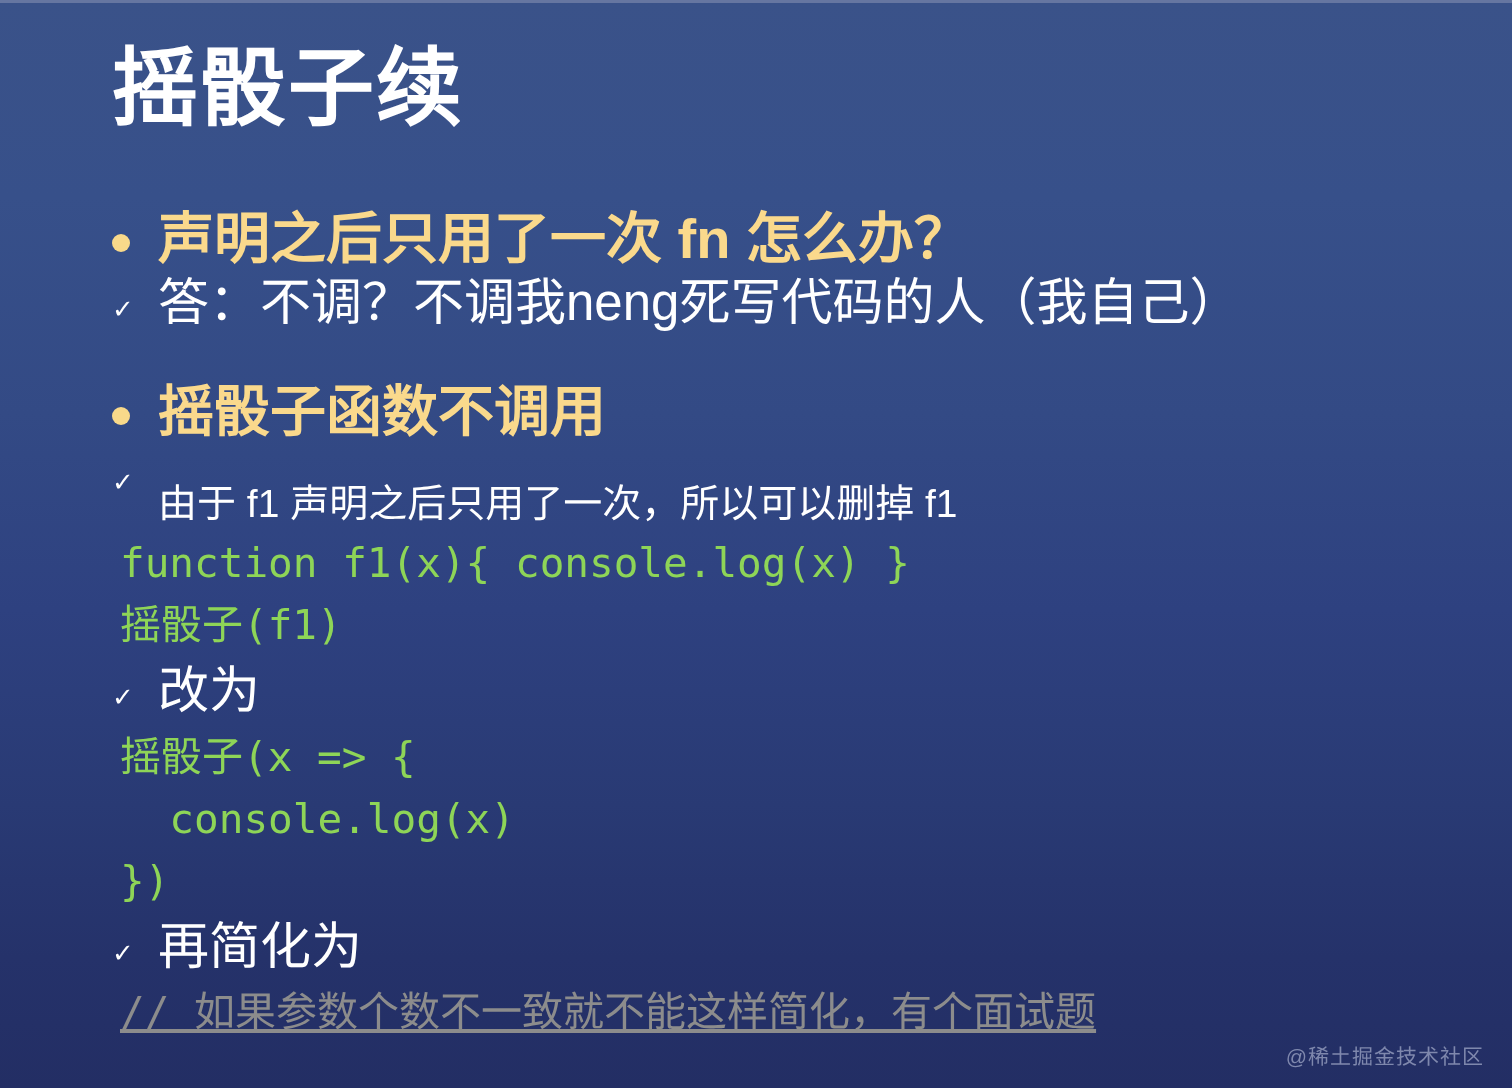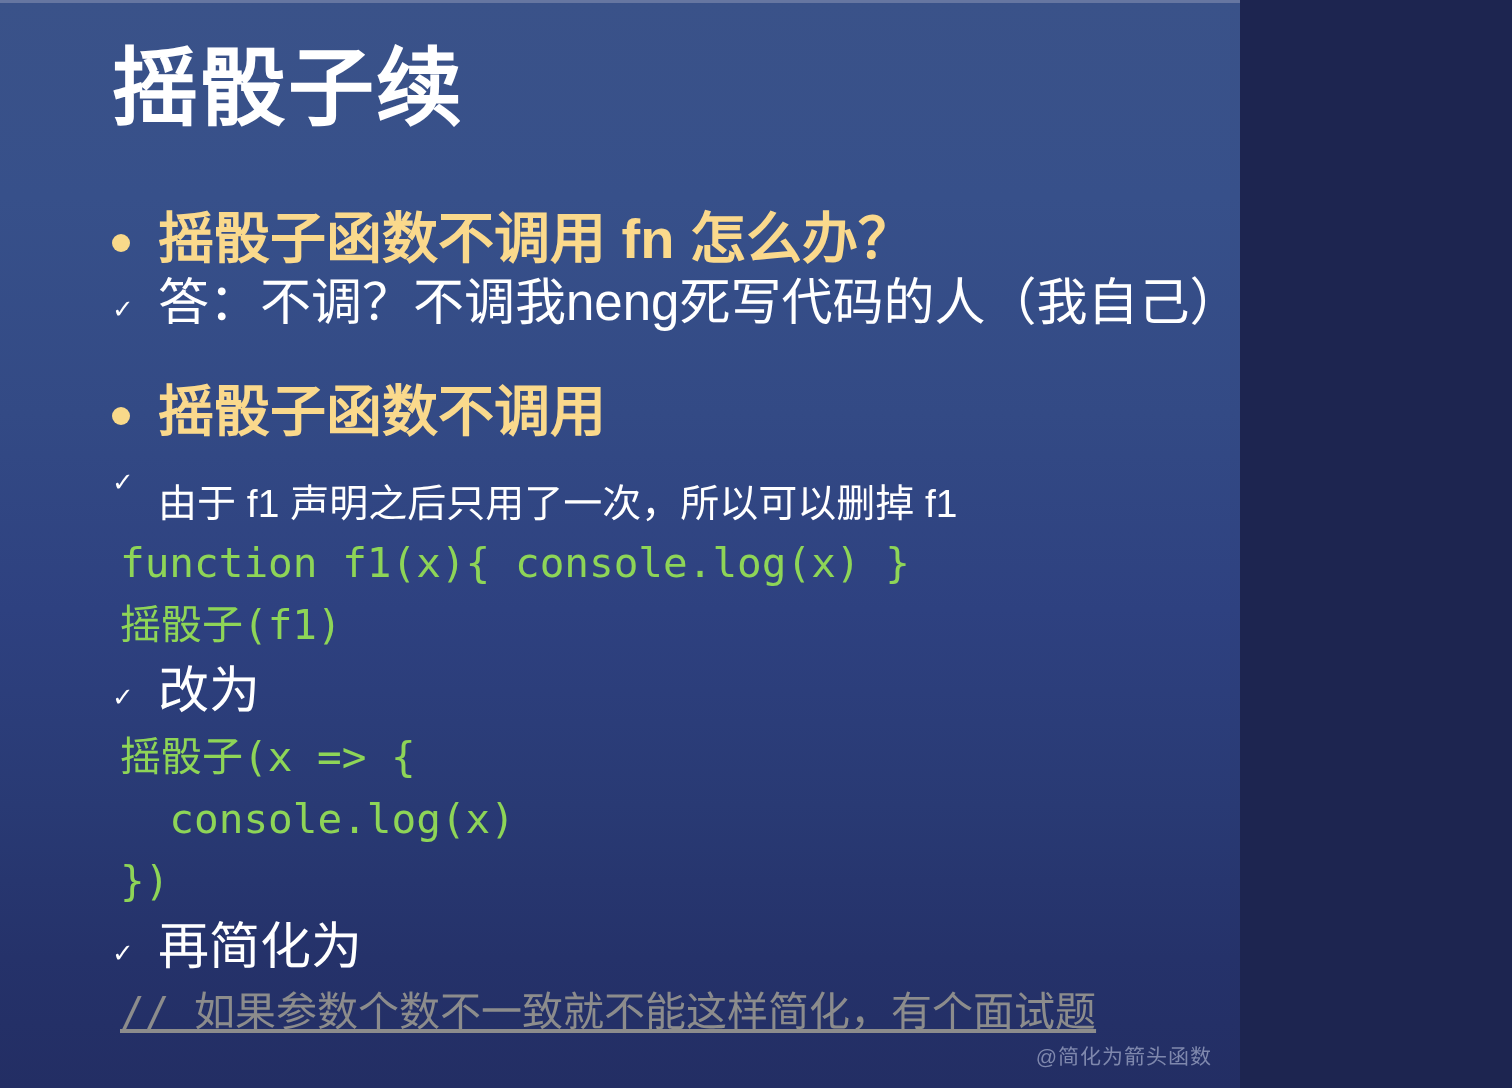--- a/index.html
+++ b/index.html
@@ -4,21 +4,21 @@
 <title>摇骰子续</title>
 <style>
   html, body {
     margin: 0;
     padding: 0;
     background: #1d2550;
   }
 
   .slide {
     position: relative;
-    width: 1240px;
+    width: 1512px;
     height: 1088px;
     overflow: hidden;
     background: linear-gradient(180deg,
                 #3a5289 0%,
                 #37508a 18%,
                 #334a85 38%,
                 #2e4180 56%,
                 #293a74 74%,
                 #25326a 88%,
                 #232e64 100%);
@@ -145,21 +145,21 @@
 <body>
 
 <div class="slide">
 
   <div class="title">摇骰子续</div>
 
   <div class="body">
 
     <div class="bullet-row">
       <span class="bullet-dot"></span>
-      <span class="bullet-text mono-mix">摇骰子函数不调用 fn 怎么办？</span>
+      <span class="bullet-text mono-mix">声明之后只用了一次 fn 怎么办？</span>
     </div>
 
     <div class="sub-row">
       <span class="sub-check">✓</span>
       <span class="sub-text">答：不调？不调我neng死写代码的人（我自己）</span>
     </div>
 
     <div class="gap-lg"></div>
 
     <div class="bullet-row">
@@ -186,15 +186,15 @@
 
     <div class="sub-row">
       <span class="sub-check">✓</span>
       <span class="sub-text">再简化为</span>
     </div>
 
     <pre class="code-line comment">// 如果参数个数不一致就不能这样简化，有个面试题</pre>
 
   </div>
 
-  <div class="watermark">@简化为箭头函数</div>
+  <div class="watermark">@稀土掘金技术社区</div>
 
 </div>
 
 </body></html>

